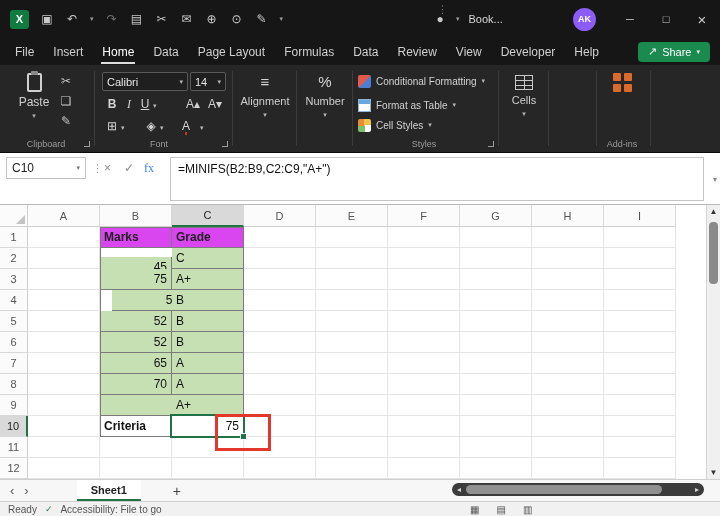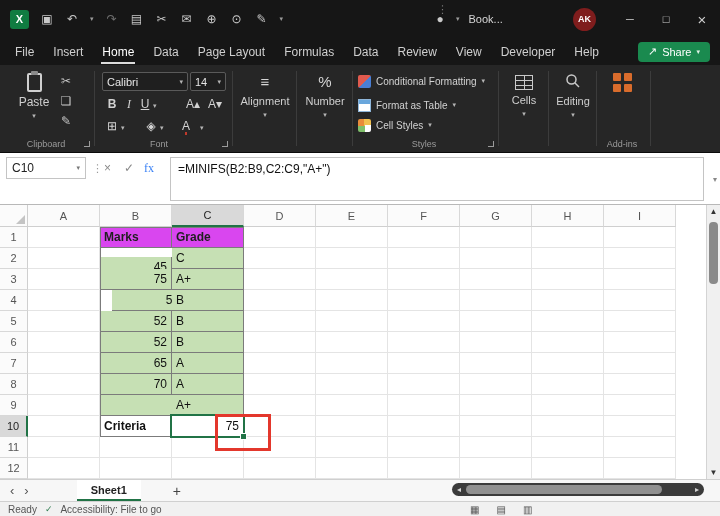--- a/index.html
+++ b/index.html
@@ -12,21 +12,21 @@
     display:flex;align-items:center;color:#c9c9c9;}
   .qat{display:flex;align-items:center;gap:11px;margin-left:10px;}
   .xl-logo{width:19px;height:19px;background:#107C41;color:#fff;font-weight:bold;font-size:11px;
     display:flex;align-items:center;justify-content:center;border-radius:3px;}
   .qicon{font-size:12px;color:#c9c9c9;width:14px;text-align:center;}
   .qicon.dim{color:#6f6f6f;}
   .qchev{font-size:7px;color:#9a9a9a;}
   .tb-doc{position:absolute;left:433px;top:0;height:38px;display:flex;align-items:center;gap:9px;
     font-size:11px;color:#d6d6d6;}
   .tb-right{position:absolute;right:0;top:0;height:38px;display:flex;align-items:center;}
-  .avatar{width:23px;height:23px;border-radius:50%;background:#7f1d1d;color:#fff;font-size:9px;
+  .avatar{width:23px;height:23px;border-radius:50%;background:#8b5cf6;color:#fff;font-size:9px;
     font-weight:bold;display:flex;align-items:center;justify-content:center;margin-right:16px;}
   .winbtn{width:36px;height:38px;display:flex;align-items:center;justify-content:center;
     font-size:11px;color:#cfcfcf;}
   .winbtn.close{font-size:15px;}
 
   
   .menubar{position:absolute;left:0;top:38px;width:720px;height:27px;background:#161616;
     display:flex;align-items:center;gap:17px;padding-left:14px;font-size:12px;color:#cfcfcf;}
   .mi{padding:5px 1px 3px 1px;border-bottom:2px solid transparent;}
   .mi.active{color:#fff;border-bottom:2px solid #dcdcdc;}
@@ -270,30 +270,20 @@
 
     
     <div class="bigbtn" style="left:502px;width:44px">
       <span class="cells-icon" style="margin-top:2px"></span>
       <span class="blabel">Cells</span>
       <span class="chev">▾</span>
     </div>
     <div class="rdiv" style="left:548px"></div>
 
     
-    <div class="bigbtn" style="left:551px;width:44px">
-      <span style="height:18px">
-        <svg width="16" height="16" viewBox="0 0 16 16">
-            <circle cx="6.5" cy="6.5" r="4.5" fill="none" stroke="#c9c9c9" stroke-width="1.5"></circle>
-            <line x1="10" y1="10" x2="14" y2="14" stroke="#c9c9c9" stroke-width="1.5"></line>
-          </svg>
-      </span>
-      <span class="blabel">Editing</span>
-      <span class="chev">▾</span>
-    </div>
     <div class="rdiv" style="left:596px"></div>
 
     
     <div class="addins-wrap">
       <span class="addins-icon">
           <div></div>
           <div></div>
           <div></div>
           <div></div>
         </span>

